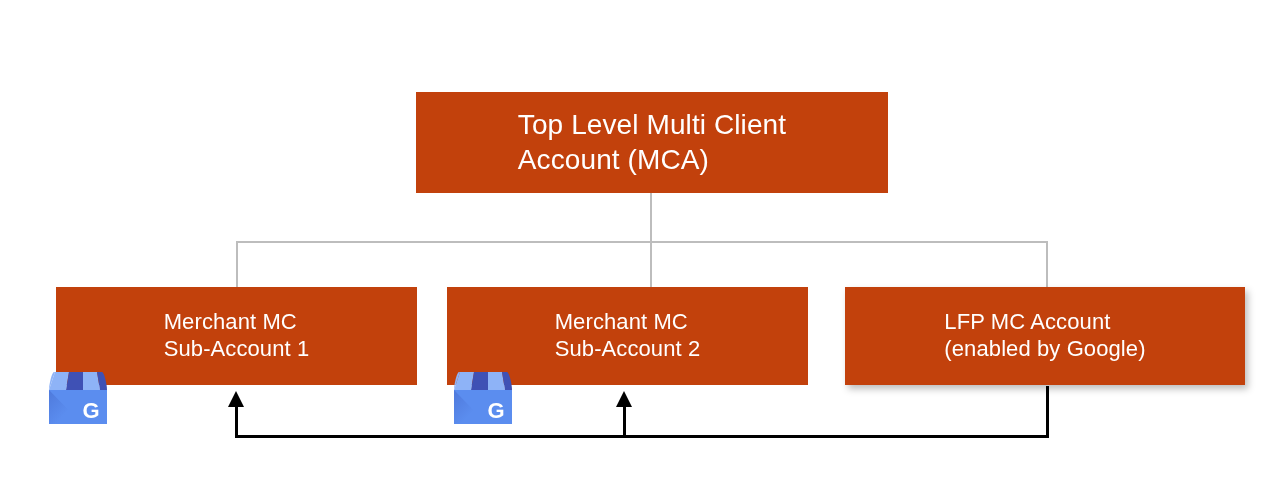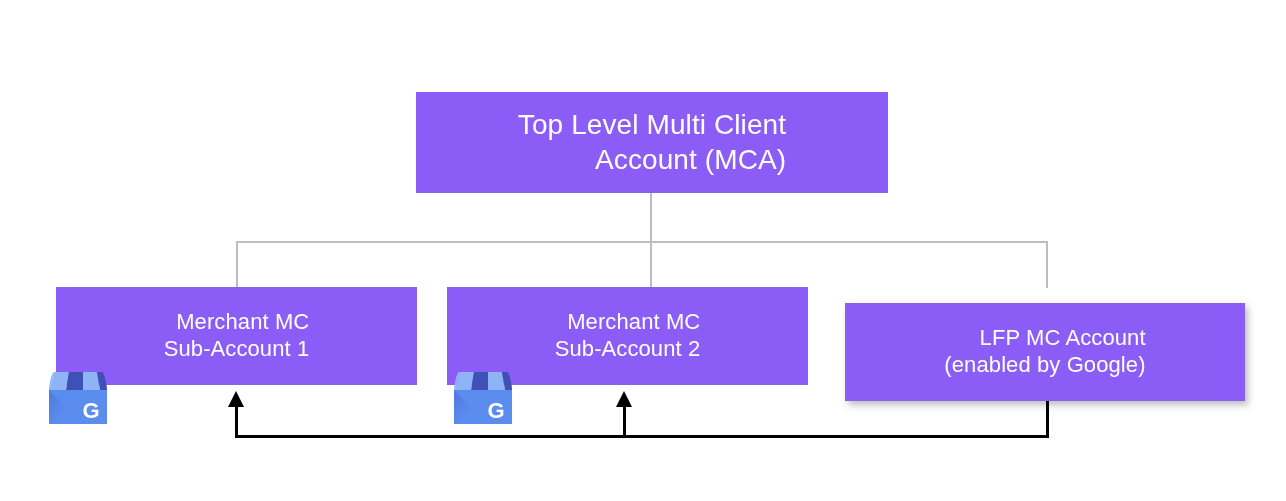--- a/index.html
+++ b/index.html
@@ -13,26 +13,26 @@
   #canvas {
     position: relative;
     width: 1286px;
     height: 501px;
     background: #ffffff;
     overflow: hidden;
   }
   .node {
     position: absolute;
     box-sizing: border-box;
-    background: #8b5cf6;
+    background: #c2410c;
     color: #ffffff;
     display: flex;
     align-items: center;
     justify-content: center;
-    text-align: right;
+    text-align: left;
     line-height: 1.22;
     letter-spacing: 0.1px;
   }
   .node .label {
     white-space: pre-line;
     display: block;
   }
 
   
   #node-top {
@@ -58,21 +58,20 @@
     height: 98px;
     font-size: 22px;
   }
   #node-lfp {
     left: 845px;
     top: 287px;
     width: 400px;
     height: 98px;
     font-size: 22px;
     box-shadow: 3px 4px 7px rgba(0,0,0,0.26);
-    margin-top: 16px;
   }
 
   
   .conn {
     position: absolute;
     background: #bdbdbd;
   }
   .conn-v { width: 2px; }
   .conn-h { height: 2px; }
 

